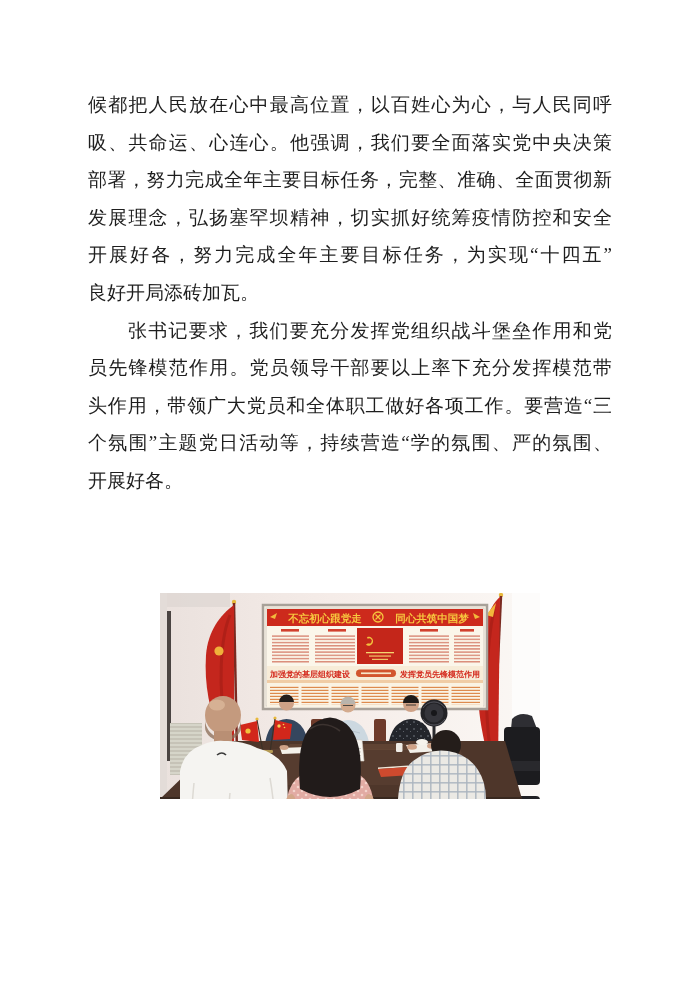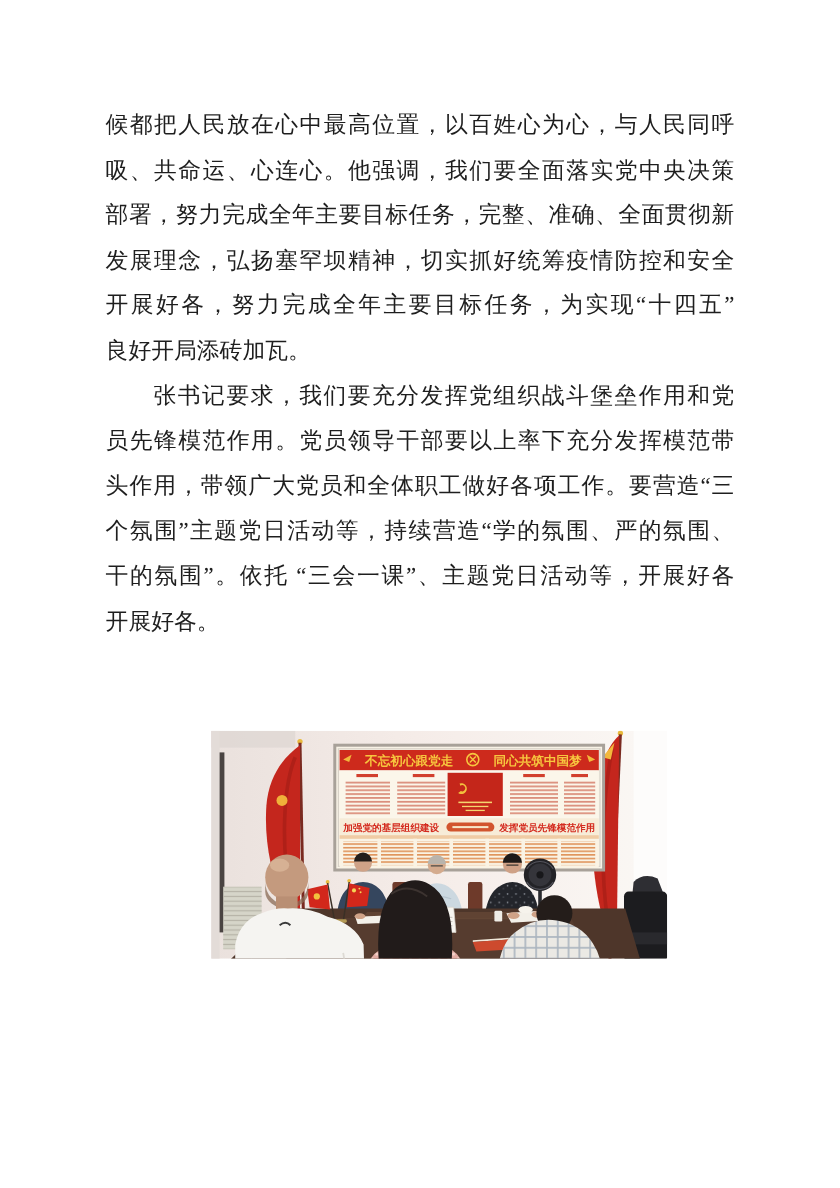--- a/index.html
+++ b/index.html
@@ -21,21 +21,21 @@
     text-align:justify;
     text-align-last:justify;
     font-family:"Liberation Serif", serif;
   }
   .line.para-last { text-align-last:left; }
   .line.first-indent { text-indent:40px; }
   .photo-figure {
     position:absolute;
     left:160px; top:593px;
     width:380px; height:287px;
-    margin:16px; padding:0;
+    margin:0; padding:0;
   }
   .photo-figure svg { display:block; }
   .page-number {
     position:absolute;
     top:896px; left:0; width:100%;
     text-align:center;
     font-size:13.5px;
     color:#222222;
   }
 </style>
@@ -48,21 +48,20 @@
       <div class="line">候都把人民放在心中最高位置，以百姓心为心，与人民同呼</div>
       <div class="line">吸、共命运、心连心。他强调，我们要全面落实党中央决策</div>
       <div class="line">部署，努力完成全年主要目标任务，完整、准确、全面贯彻新</div>
       <div class="line">发展理念，弘扬塞罕坝精神，切实抓好统筹疫情防控和安全</div>
       <div class="line">开展好各，努力完成全年主要目标任务，为实现“十四五”</div>
       <div class="line para-last">良好开局添砖加瓦。</div>
       <div class="line first-indent">张书记要求，我们要充分发挥党组织战斗堡垒作用和党</div>
       <div class="line">员先锋模范作用。党员领导干部要以上率下充分发挥模范带</div>
       <div class="line">头作用，带领广大党员和全体职工做好各项工作。要营造“三</div>
       <div class="line">个氛围”主题党日活动等，持续营造“学的氛围、严的氛围、</div>
-      <div class="line">干的氛围”。依托 “三会一课”、主题党日活动等，开展好各</div>
       <div class="line para-last">开展好各。</div>
     </div>
 
   <figure class="photo-figure">
     <svg viewBox="0 0 380 287" width="380" height="287">
       <defs>
         <clipPath id="pc">
             <rect x="0" y="0" width="380" height="287"></rect>
           </clipPath>
         <linearGradient id="wall" x1="0" y1="0" x2="1" y2="0">

